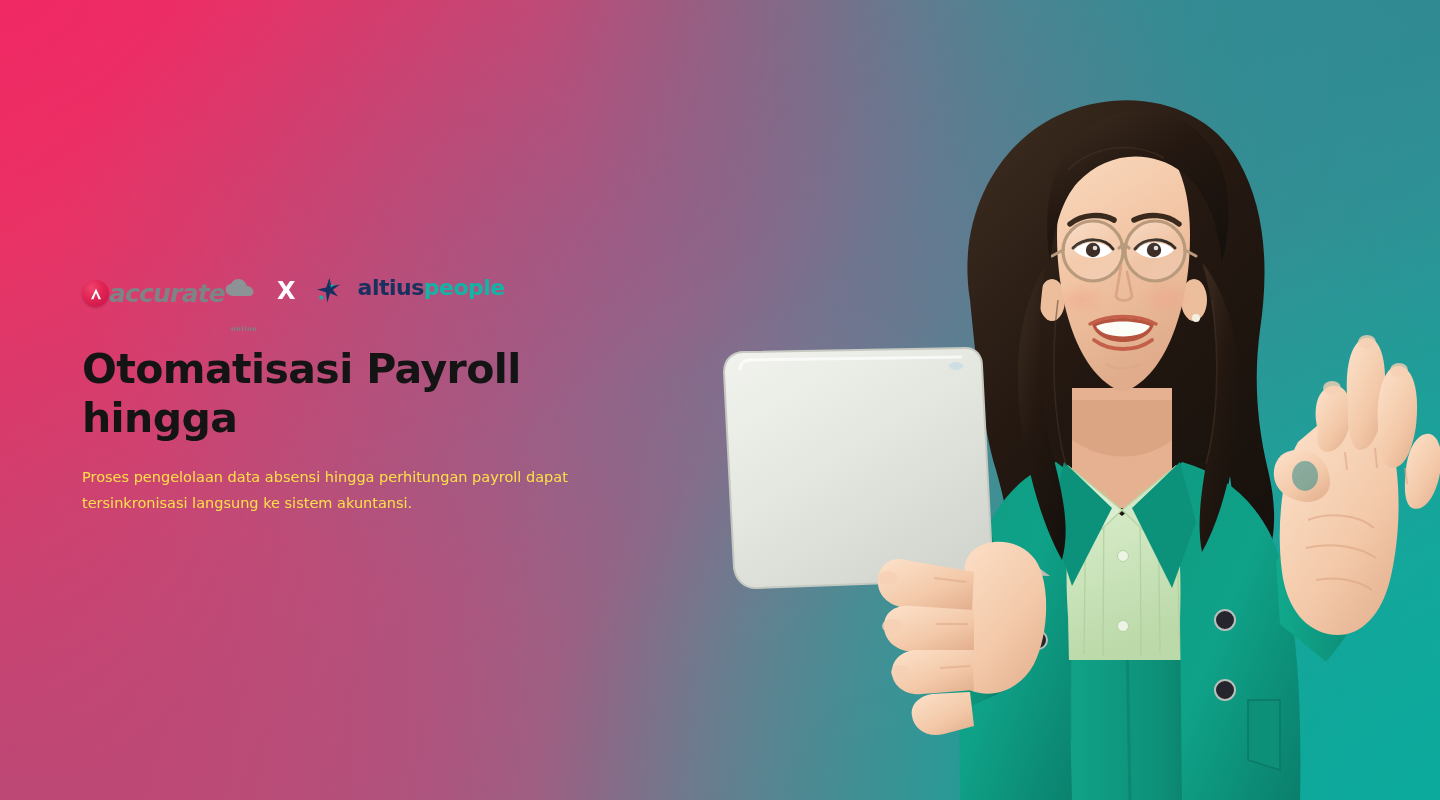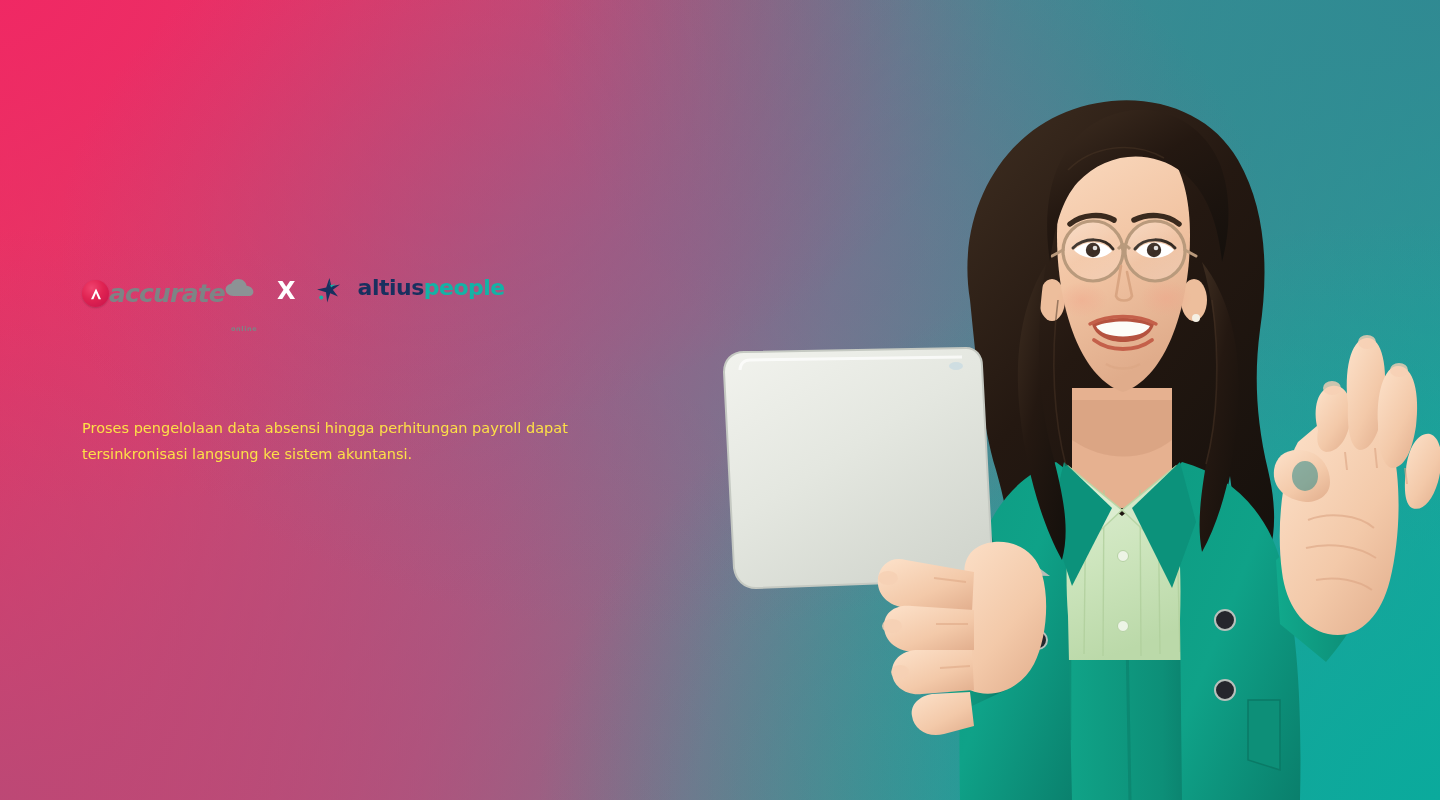--- a/index.html
+++ b/index.html
@@ -406,21 +406,21 @@
             <circle cx="7.2" cy="20.4" r="2" fill="#13B3A6"></circle>
           </svg>
         </span>
         <span class="altius-word">
           <span class="t-altius">altius</span><span class="t-people">people</span>
         </span>
       </div>
     </div>
 
     <h1 class="headline">
-      <br>
+      <span>Otomatisasi Payroll hingga</span><br>
     </h1>
 
     <p class="subtitle">
       <span>Proses pengelolaan data absensi hingga perhitungan payroll dapat</span>
       <span>tersinkronisasi langsung ke sistem akuntansi.</span>
     </p>
 
   </div>
 </div>
 

